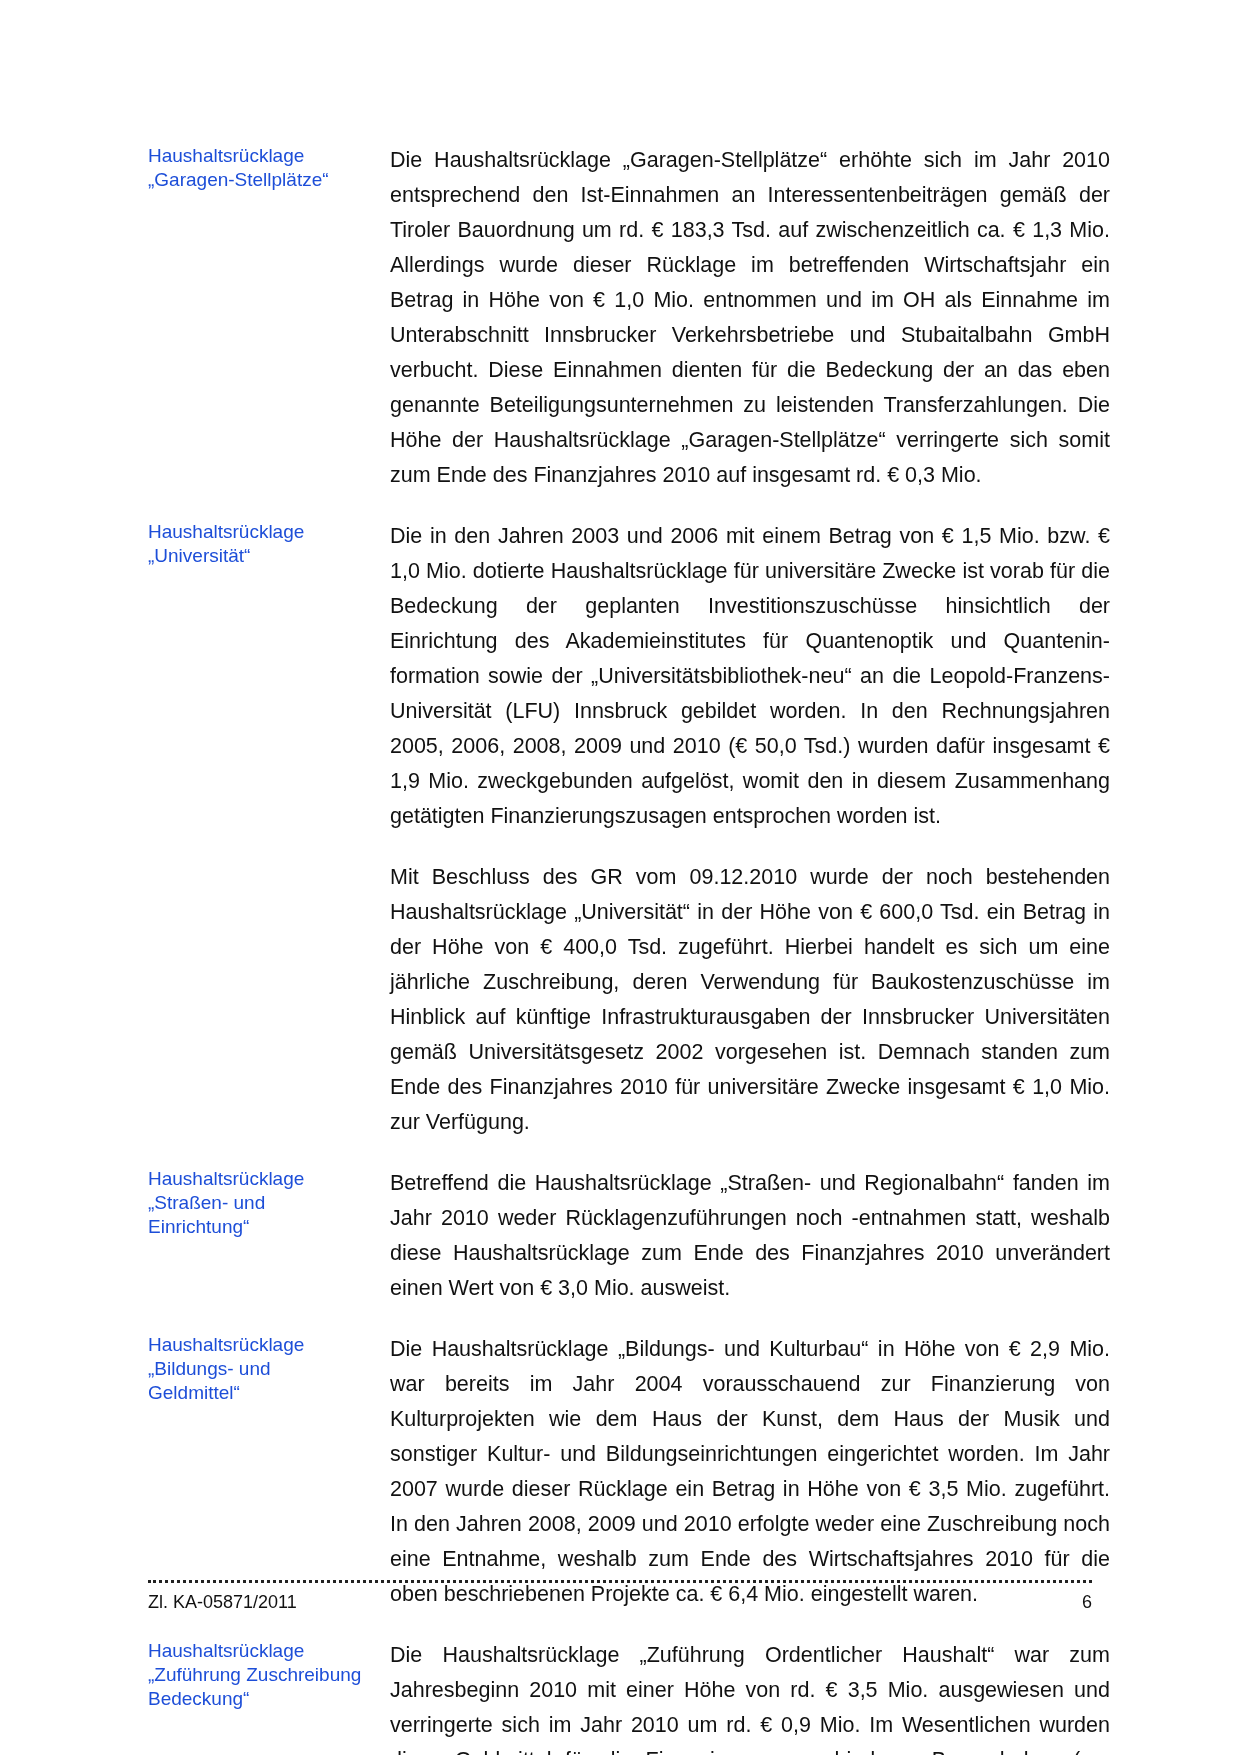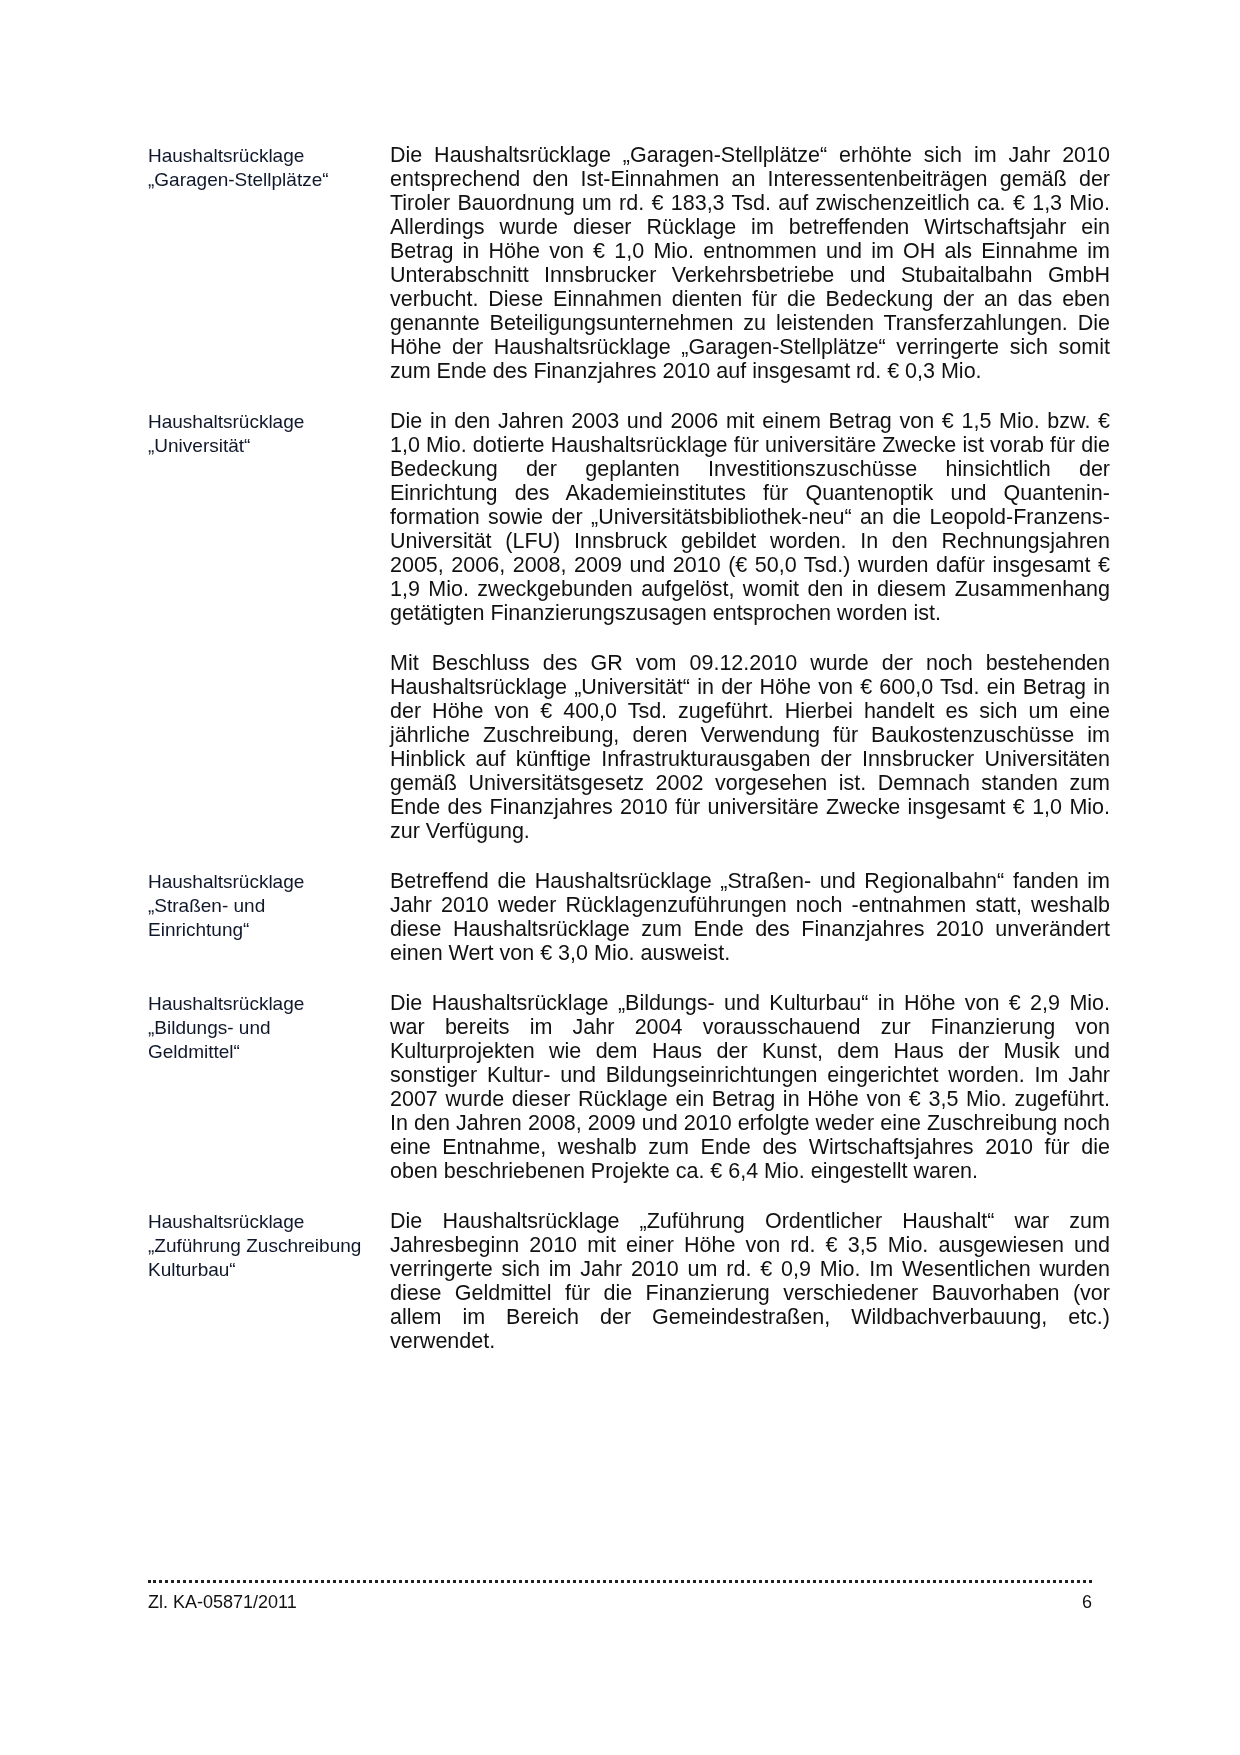--- a/index.html
+++ b/index.html
@@ -28,33 +28,33 @@
     width: 962px;
   }
   .section {
     display: flex;
     align-items: flex-start;
     margin-bottom: 26px;
   }
   .label {
     width: 242px;
     flex: 0 0 242px;
-    color: #0f172a;
+    color: #1d4ed8;
     font-size: 19px;
     line-height: 24px;
     padding-top: 1px;
   }
   .label span { display: block; }
   .body {
     flex: 1 1 auto;
     width: 720px;
   }
   .para {
     font-size: 21.5px;
-    line-height: 24px;
+    line-height: 35px;
     text-align: justify;
     margin: 0 0 26px 0;
     hyphens: manual;
   }
   .para:last-child { margin-bottom: 0; }
   .footer {
     position: absolute;
     left: 148px;
     top: 1580px;
     width: 944px;
@@ -121,21 +121,21 @@
       </div>
       <div class="body">
         <p class="para">Die Haushaltsrücklage „Bildungs- und Kulturbau“ in Höhe von € 2,9 Mio. war bereits im Jahr 2004 vorausschauend zur Finanzierung von Kulturprojekten wie dem Haus der Kunst, dem Haus der Musik und sonstiger Kultur- und Bildungseinrichtungen eingerichtet worden. Im Jahr 2007 wurde dieser Rücklage ein Betrag in Höhe von € 3,5 Mio. zugeführt. In den Jahren 2008, 2009 und 2010 erfolgte weder eine Zu­schreibung noch eine Entnahme, weshalb zum Ende des Wirtschafts­jahres 2010 für die oben beschriebenen Projekte ca. € 6,4 Mio. einge­stellt waren.</p>
       </div>
     </div>
 
     <div class="section">
       <div class="label">
         <span>Haushaltsrücklage</span>
         <span>„Zuführung Zuschreibung</span>
-        <span>Kulturbau“</span>
+        <span>Bedeckung“</span>
       </div>
       <div class="body">
         <p class="para">Die Haushaltsrücklage „Zuführung Ordentlicher Haushalt“ war zum Jahresbeginn 2010 mit einer Höhe von rd. € 3,5 Mio. ausgewiesen und verringerte sich im Jahr 2010 um rd. € 0,9 Mio. Im Wesentlichen wur­den diese Geldmittel für die Finanzierung verschiedener Bauvorhaben (vor allem im Bereich der Gemeindestraßen, Wildbachverbauung, etc.) verwendet.</p>
       </div>
     </div>
 
   </div>
 
   <div class="footer">
     <div class="footer-dots"></div>

